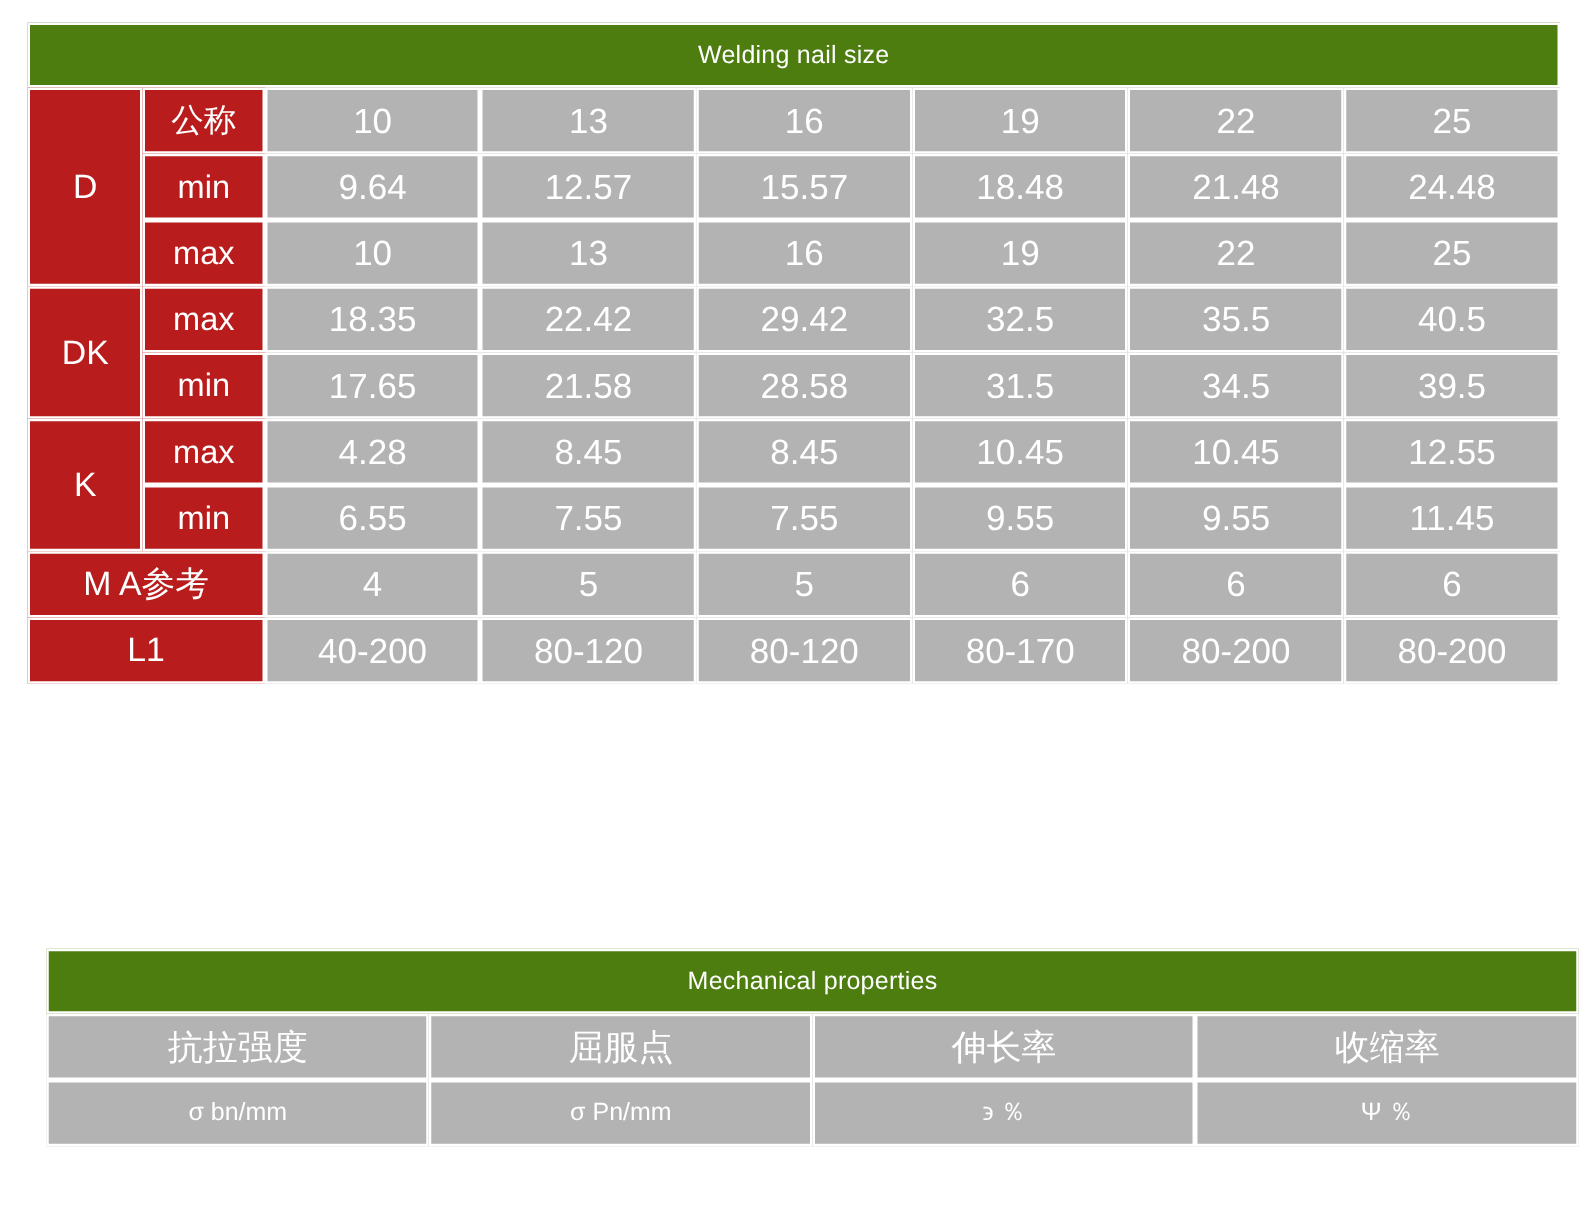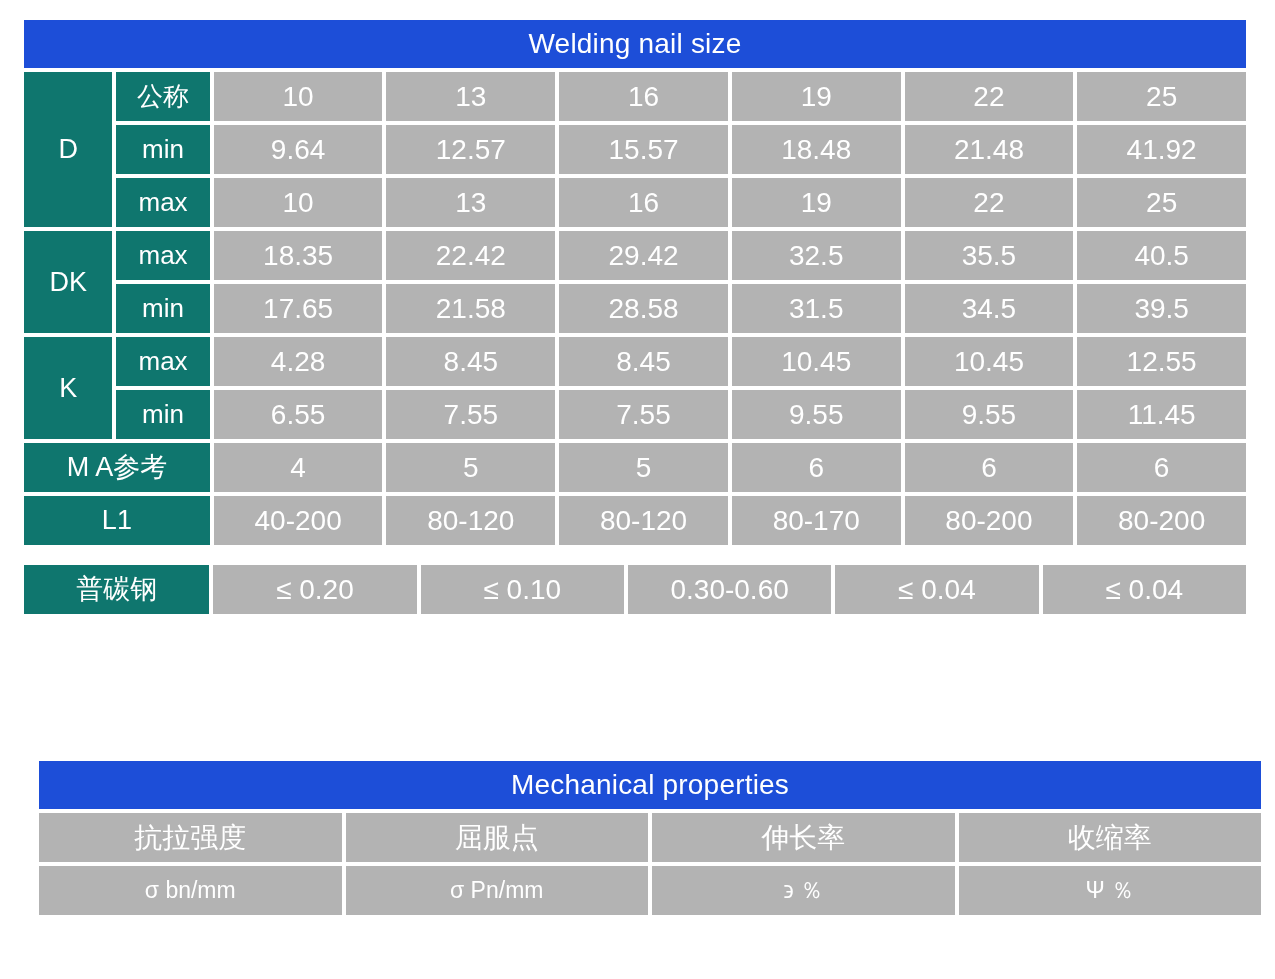--- a/index.html
+++ b/index.html
@@ -33,26 +33,26 @@
     color: #ffffff;
     text-align: center;
     vertical-align: middle;
     padding: 0;
     line-height: 1.05;
     white-space: nowrap;
     font-weight: 400;
   }
 
   .cap {
-    background: #1d4ed8;
-    font-size: 28px;
+    background: #4d7c0f;
+    font-size: 20px;
     letter-spacing: .2px;
   }
   .lbl {
-    background: #0f766e;
+    background: #b91c1c;
     font-size: 27px;
   }
   .lbl-sm { font-size: 26px; }
   .val {
     background: #b3b3b3;
     font-size: 28px;
   }
   .val-hdr {
     background: #b3b3b3;
     font-size: 28px;
@@ -78,21 +78,21 @@
   #t-chem .c-lbl { width: 189px; }
   #t-chem .c-val { width: 207px; }
   #t-chem .r-cap td  { height: 48px; }
   #t-chem .r-body td { height: 49px; }
 
   
   #t-mech { left: 37px; top: 759px; width: 1226px; }
   #t-mech .c-val { width: 306px; }
   #t-mech .r-cap td  { height: 48px; }
   #t-mech .r-body td { height: 49px; }
-  #t-mech .val { font-size: 23px; }
+  #t-mech .val { font-size: 20px; }
 </style>
 </head>
 <body>
 
 <div class="page">
 
   <table class="spec-table" id="t-size">
     <colgroup>
       <col class="c-lbl1">
         <col class="c-lbl2">
@@ -118,21 +118,21 @@
         <td class="val">22</td>
         <td class="val">25</td>
       </tr>
       <tr class="r-body">
         <td class="lbl lbl-sm">min</td>
         <td class="val">9.64</td>
         <td class="val">12.57</td>
         <td class="val">15.57</td>
         <td class="val">18.48</td>
         <td class="val">21.48</td>
-        <td class="val">41.92</td>
+        <td class="val">24.48</td>
       </tr>
       <tr class="r-body">
         <td class="lbl lbl-sm">max</td>
         <td class="val">10</td>
         <td class="val">13</td>
         <td class="val">16</td>
         <td class="val">19</td>
         <td class="val">22</td>
         <td class="val">25</td>
       </tr>
@@ -202,28 +202,20 @@
   <table class="spec-table" id="t-chem">
     <colgroup>
       <col class="c-lbl">
       <col class="c-val">
         <col class="c-val">
         <col class="c-val">
       <col class="c-val">
         <col class="c-val">
     </colgroup>
     <tbody>
-      <tr class="r-body">
-        <td class="lbl">普碳钢</td>
-        <td class="val">≤ 0.20</td>
-        <td class="val">≤ 0.10</td>
-        <td class="val">0.30-0.60</td>
-        <td class="val">≤ 0.04</td>
-        <td class="val">≤ 0.04</td>
-      </tr>
     </tbody>
   </table>
 
   <table class="spec-table" id="t-mech">
     <colgroup>
       <col class="c-val">
         <col class="c-val">
         <col class="c-val">
         <col class="c-val">
     </colgroup>

